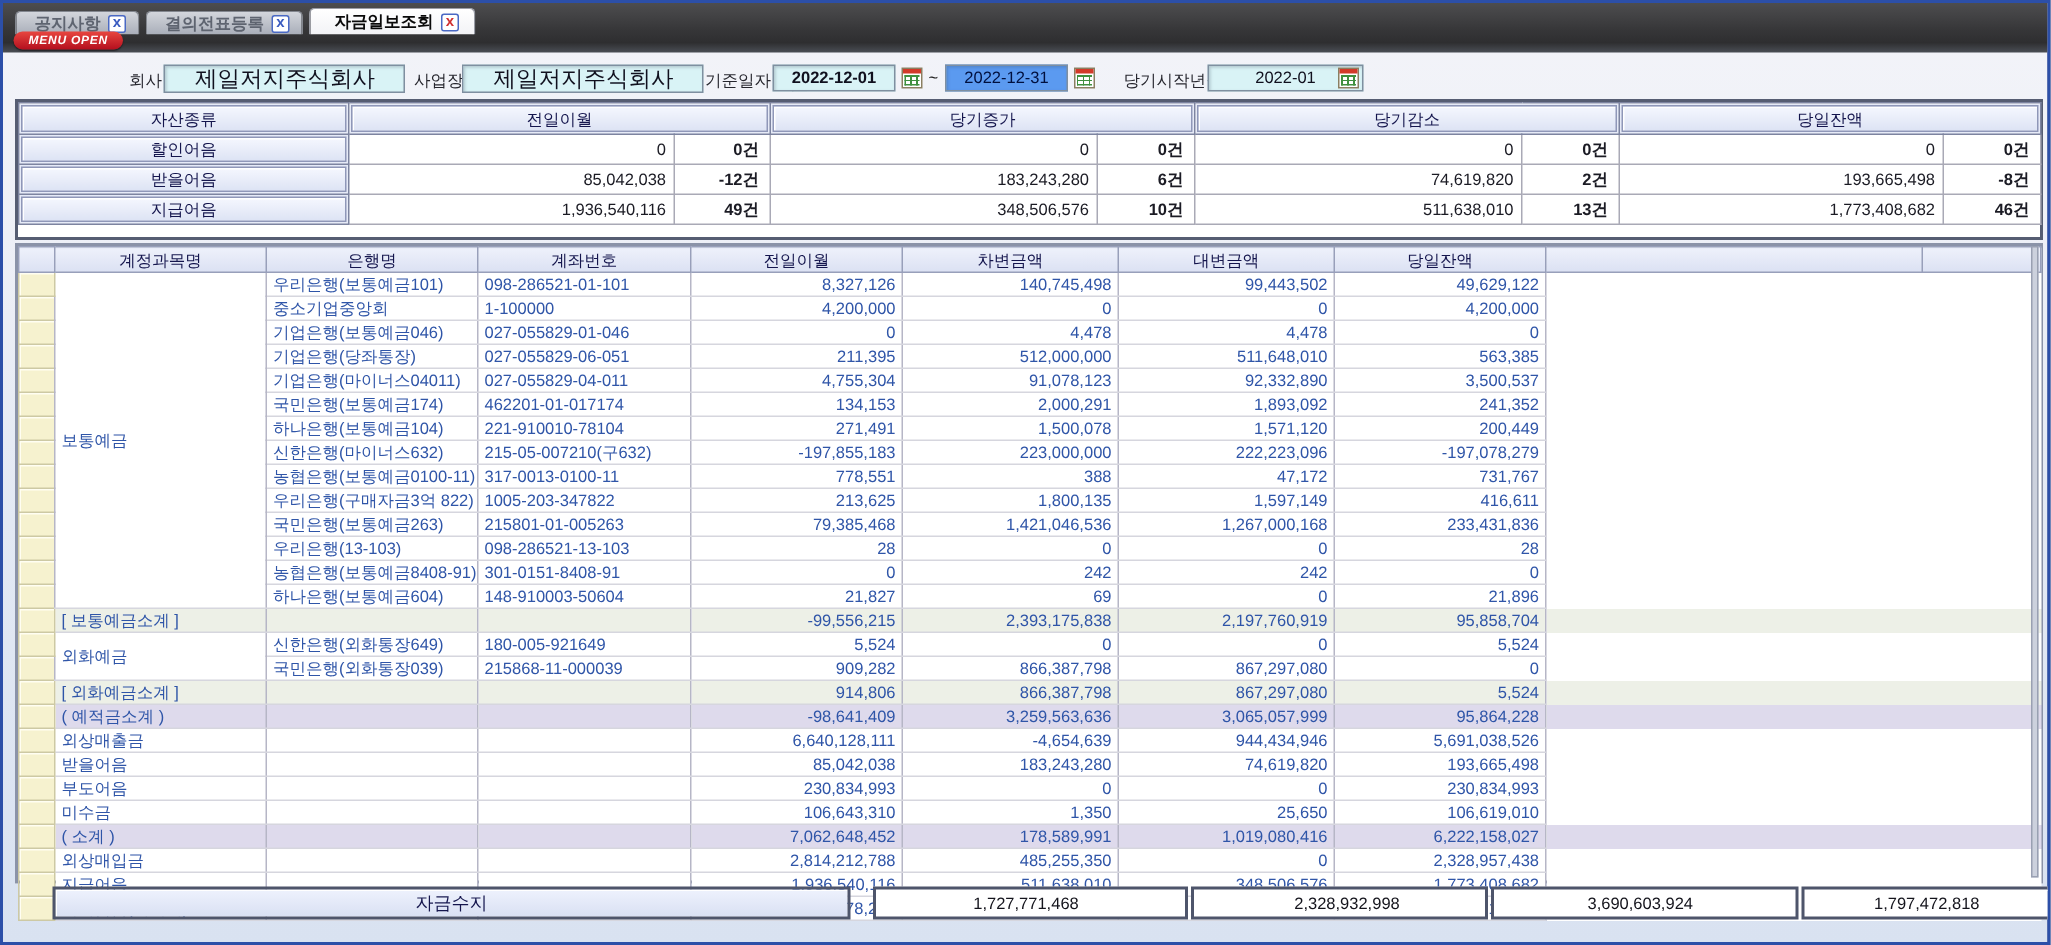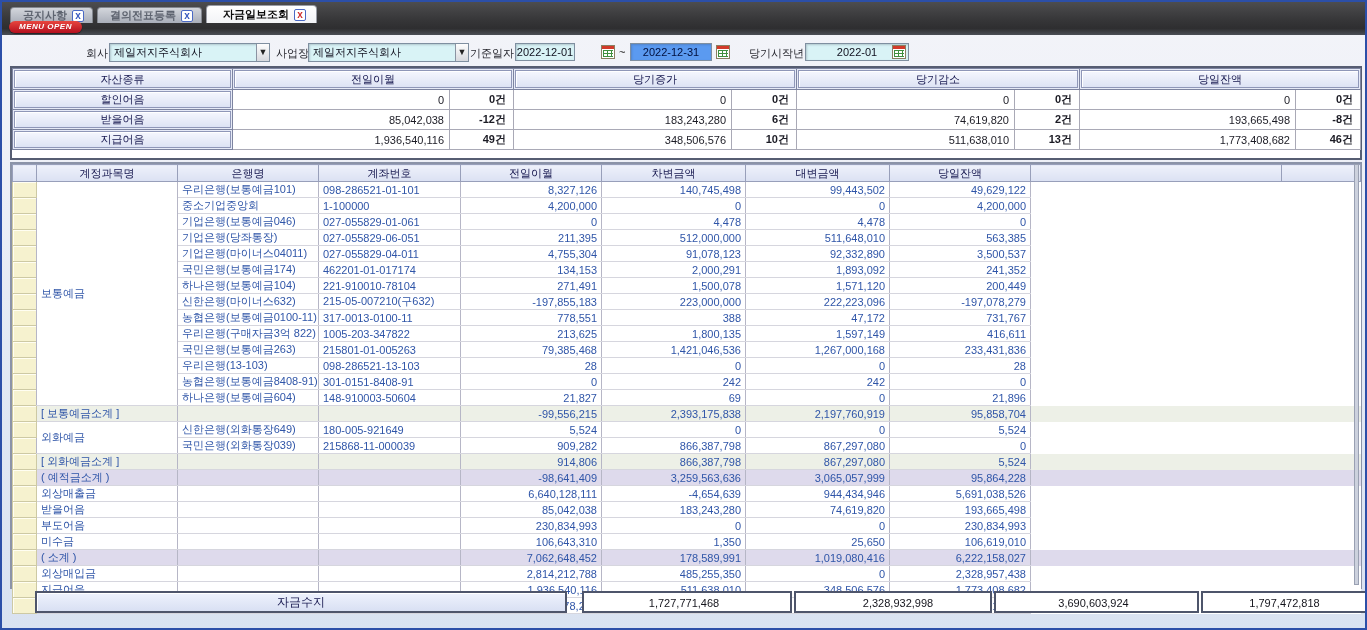--- a/index.html
+++ b/index.html
@@ -31,22 +31,22 @@
 
   
   .filterbar { position:absolute; top:38px; left:0; right:0; height:25px; font-size:11px; color:#26262e; }
   .flabel { position:absolute; top:6px; white-space:nowrap; }
   .field { position:absolute; top:3px; height:18px; border:1px solid #7f8fa0;
     background:#d9f3f6; font-size:11px; color:#10101e; text-align:center;
     box-shadow:inset 1px 1px 2px rgba(60,70,90,.25); padding:0; font-family:inherit; }
   .field.sel { background:#5b9af0; color:#00103e; }
   .combo { position:absolute; top:3px; height:19px; display:flex; border:1px solid #7f8fa0;
     box-shadow:inset 1px 1px 2px rgba(60,70,90,.25); background:#d9f3f6; }
-  .combo input { flex:1; border:none; background:transparent; font-size:11px; color:#10101e;
-    padding:0 0 0 4px; font-family:inherit; }
+  .combo input { flex:1; border:none; background:transparent; font-size:15px; color:#10101e;
+    padding:0 0 0 4px; font-family:inherit;margin-left:16px; }
   .combo .arrowbtn { width:17px; border-left:1px solid #8a93a2;
     background:linear-gradient(180deg,#fdfdfd,#d7d9de); font-size:9px; line-height:17px;
     text-align:center; color:#222; }
   .cal { position:absolute; top:5px; width:14px; height:14px; border:1px solid #8a7f62; background:#fff; }
   .cal::before { content:''; position:absolute; top:0; left:0; right:0; height:3px; background:#d23a2a; }
   .cal::after { content:''; position:absolute; top:4px; left:1px; right:1px; bottom:1px;
     background:repeating-linear-gradient(90deg,#3f8f3f 0 1px,transparent 1px 4px),
                repeating-linear-gradient(0deg,#3f8f3f 0 1px,transparent 1px 3px); }
   .tilde { position:absolute; top:6px; font-size:11px; color:#222; }
 
@@ -128,21 +128,21 @@
       <span class="arrowbtn">▼</span>
     </div>
 
     <span class="flabel" style="left:274px">사업장</span>
     <div class="combo" style="left:306px;width:161px">
       <input readonly="" value="제일저지주식회사" style="">
       <span class="arrowbtn">▼</span>
     </div>
 
     <span class="flabel" style="left:468px">기준일자</span>
-    <input class="field" style="left: 513px; width: 60px;" readonly="" value="2022-12-01">
+    <input class="field" style="left: 513px; width: 82px; font-weight: bold;" readonly="" value="2022-12-01">
     <span class="cal" style="left:599px"></span>
     <span class="tilde" style="left:617px">~</span>
     <input class="field sel" style="left: 628px; width: 82px;" readonly="" value="2022-12-31">
     <span class="cal" style="left:714px"></span>
 
     <span class="flabel" style="left:747px">당기시작년월</span>
     <input class="field" style="left: 803px; width: 104px;" readonly="" value="2022-01">
     <span class="cal" style="left:890px"></span>
   </div>
 
@@ -270,21 +270,21 @@
             <td class="num">4,200,000</td>
             <td class="num">0</td>
             <td class="num">0</td>
             <td class="num">4,200,000</td>
             <td class="filler"></td>
             <td class="filler"></td>
           </tr>
           <tr>
             <td class="rowhead"></td>
             <td>기업은행(보통예금046)</td>
-            <td>027-055829-01-061</td>
+            <td>027-055829-01-046</td>
             <td class="num">0</td>
             <td class="num">4,478</td>
             <td class="num">4,478</td>
             <td class="num">0</td>
             <td class="filler"></td>
             <td class="filler"></td>
           </tr>
           <tr>
             <td class="rowhead"></td>
             <td>기업은행(당좌통장)</td>

